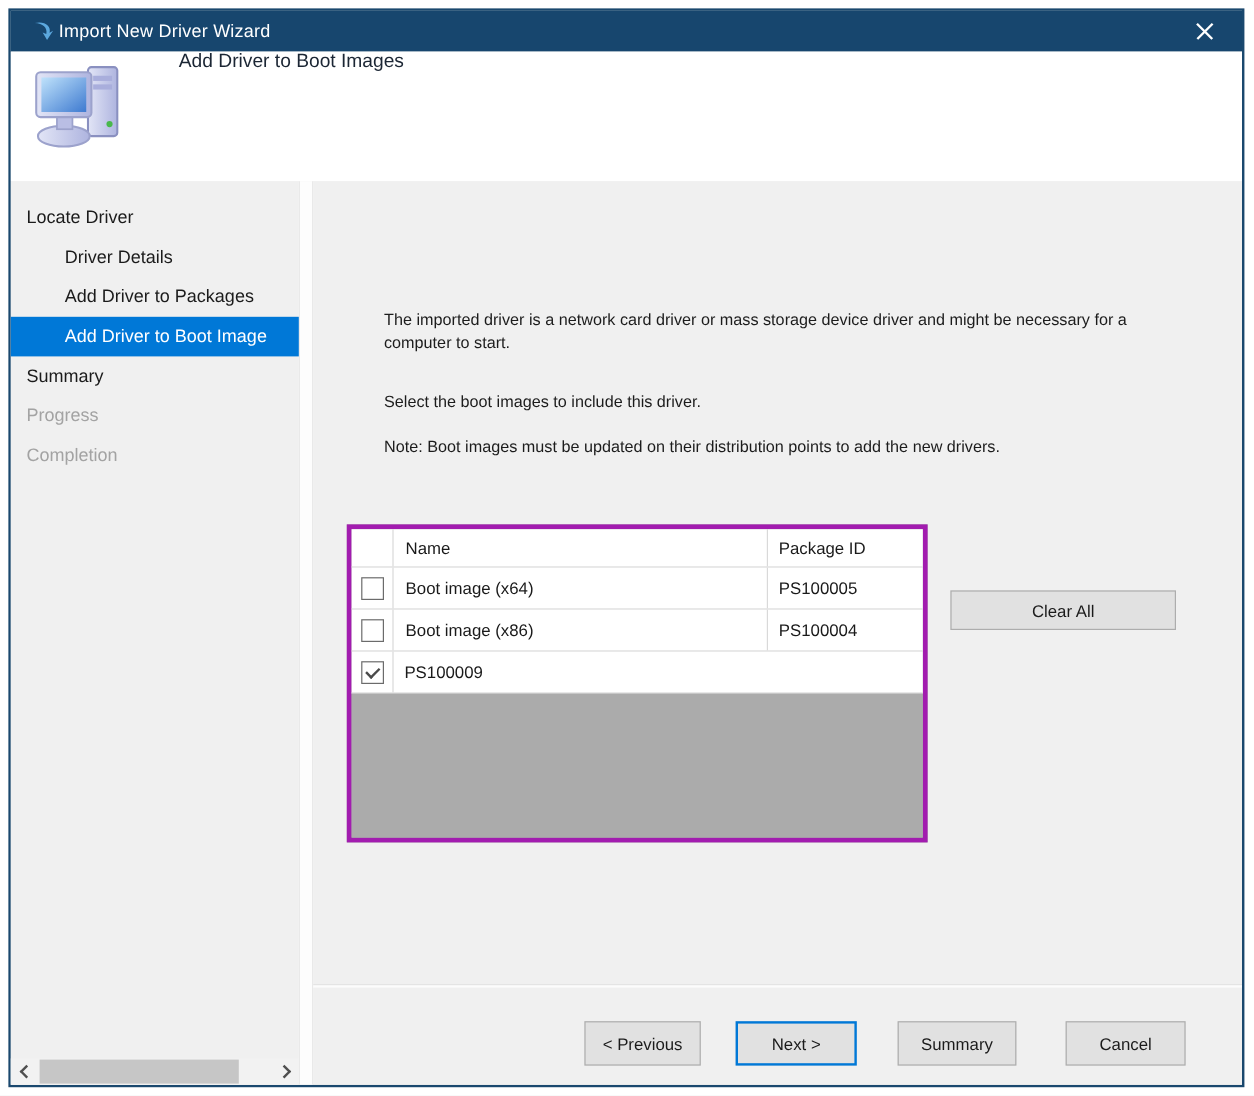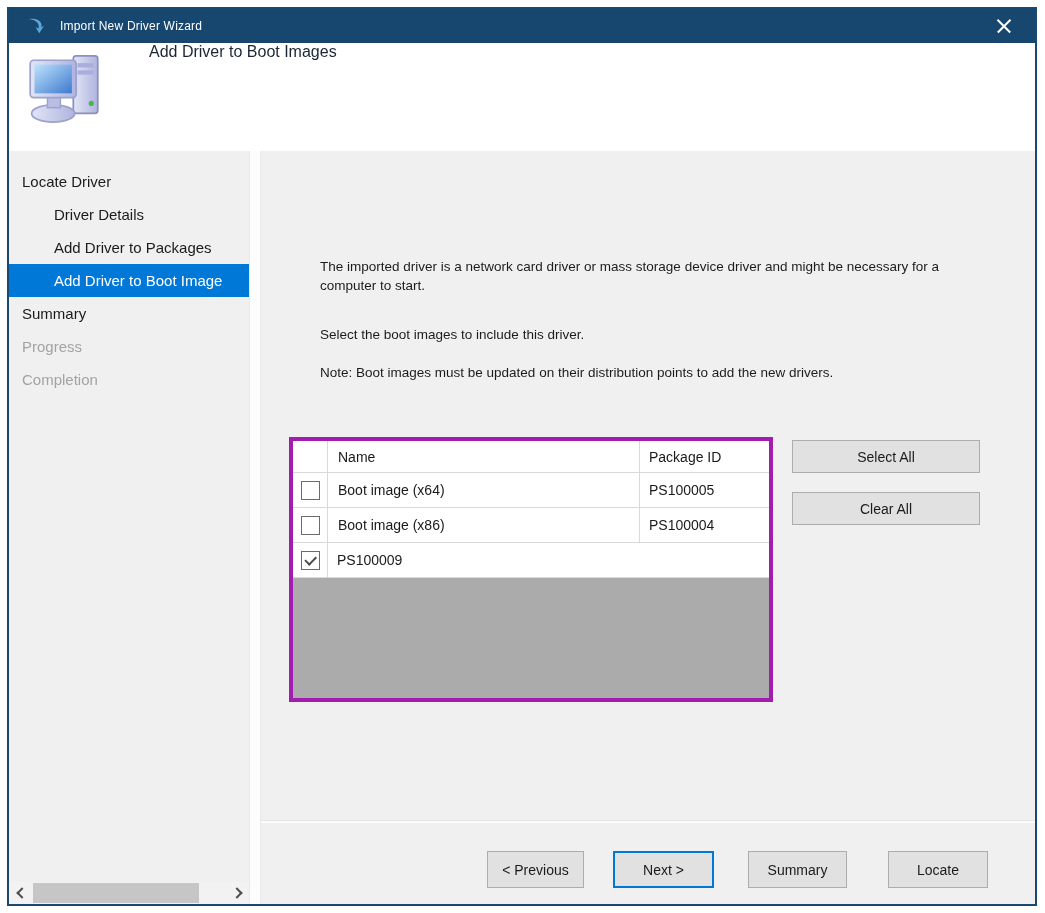--- a/index.html
+++ b/index.html
@@ -12,21 +12,21 @@
     position:absolute;left:7px;top:7px;width:1030px;height:899px;
     border:2px solid #1A486E;box-sizing:border-box;background:#F0F0F0;
     display:flex;flex-direction:column;
   }
   
   .titlebar{
     height:34px;flex:0 0 34px;background:#17466E;display:flex;align-items:center;
     color:#fff;
   }
   .title-icon{width:22px;height:22px;margin-left:16px;flex:0 0 22px;}
-  .title-text{margin-left:13px;font-size:12px;letter-spacing:.2px;flex:1;}
+  .title-text{margin-left:2px;font-size:15px;letter-spacing:.2px;flex:1;}
   .close-btn{width:46px;height:34px;position:relative;cursor:default;flex:0 0 46px;margin-right:8px;}
   .close-btn .bar{position:absolute;left:50%;top:50%;width:18px;height:1.6px;background:#fff;}
   .close-btn .bar.a{transform:translate(-50%,-50%) rotate(45deg);}
   .close-btn .bar.b{transform:translate(-50%,-50%) rotate(-45deg);}
   
   .header{
     height:108px;flex:0 0 108px;background:#ffffff;display:flex;
   }
   .header svg{margin-left:14px;}
   .header-title{margin-left:34px;font-size:16px;color:#1B2634;}
@@ -184,23 +184,22 @@
         </div>
         <div class="trow data">
           <div class="c-cb">
               <div class="cb" data-checked="true"></div>
             </div>
           <div class="c-pkg">PS100009</div>
         </div>
         <div class="tbl-fill"></div>
       </div>
 
-      <button class="btn btn-side sel">Select All</button>
       <button class="btn btn-side clr">Clear All</button>
 
       <div class="footer-sep"></div>
       <button class="btn btn-foot btn-prev" data-default="false">&lt; Previous</button>
       <button class="btn btn-foot btn-next" data-default="true">Next &gt;</button>
       <button class="btn btn-foot btn-sum" data-default="false">Summary</button>
-      <button class="btn btn-foot btn-cancel" data-default="false">Locate</button>
+      <button class="btn btn-foot btn-cancel" data-default="false">Cancel</button>
     </div>
   </div>
 </div>
 
 </body></html>

